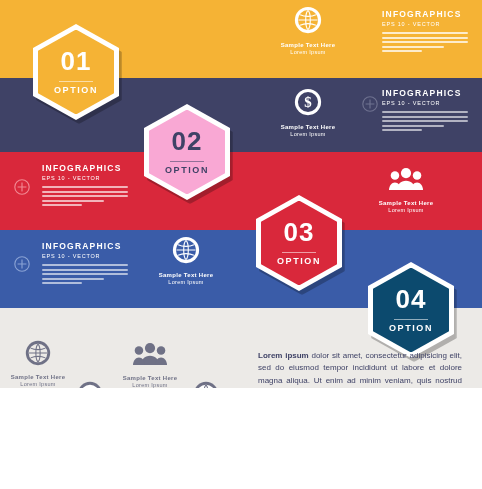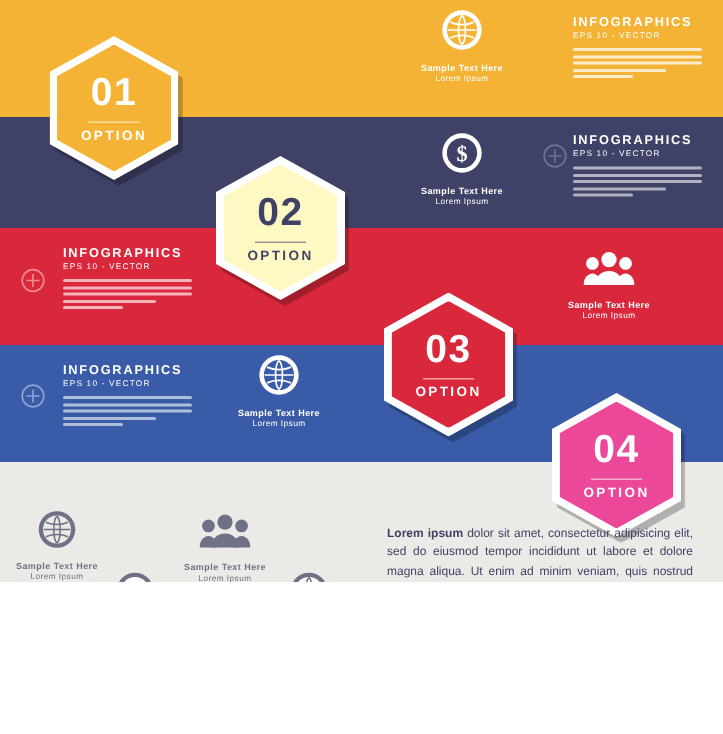--- a/index.html
+++ b/index.html
@@ -217,41 +217,41 @@
     <div class="hex hex-inner" style="background:#f5b335;">
       <div class="hex-num" style="color:#ffffff;">01</div>
       <div class="hex-rule" style="background:#ffffff;"></div>
       <div class="hex-lbl" style="color:#ffffff;">OPTION</div>
     </div>
   </div>
 
   <div class="hex-wrap" style="left:144px;top:104px;">
     <div class="hex-shadow" style="left:3px;top:4px;"></div>
     <div class="hex hex-outer" style="background:#ffffff;"></div>
-    <div class="hex hex-inner" style="background:#fef9c3;justify-content:center;">
+    <div class="hex hex-inner" style="background:#f9a8d4;justify-content:center;">
       <div class="hex-num" style="color:#3f4266;">02</div>
       <div class="hex-rule" style="background:#3f4266;"></div>
       <div class="hex-lbl" style="color:#3f4266;">OPTION</div>
     </div>
   </div>
 
   <div class="hex-wrap" style="left:256px;top:195px;">
     <div class="hex-shadow" style="left:3px;top:4px;"></div>
     <div class="hex hex-outer" style="background:#ffffff;"></div>
     <div class="hex hex-inner" style="background:#d9283b;">
       <div class="hex-num" style="color:#ffffff;">03</div>
       <div class="hex-rule" style="background:#ffffff;"></div>
       <div class="hex-lbl" style="color:#ffffff;">OPTION</div>
     </div>
   </div>
 
   <div class="hex-wrap" style="left:368px;top:262px;">
     <div class="hex-shadow" style="left:3px;top:4px;"></div>
     <div class="hex hex-outer" style="background:#ffffff;"></div>
-    <div class="hex hex-inner" style="background:#ec4899;">
+    <div class="hex hex-inner" style="background:#0c4a6e;">
       <div class="hex-num" style="color:#ffffff;">04</div>
       <div class="hex-rule" style="background:#ffffff;"></div>
       <div class="hex-lbl" style="color:#ffffff;">OPTION</div>
     </div>
   </div>
 
   <div class="icg" style="left:-6px;top:340px;color:#6f7186;">
     <span class="icn">
       <svg width="26" height="26" viewBox="0 0 32 32">
         <circle cx="16" cy="16" r="15" fill="#6f7186"></circle>

